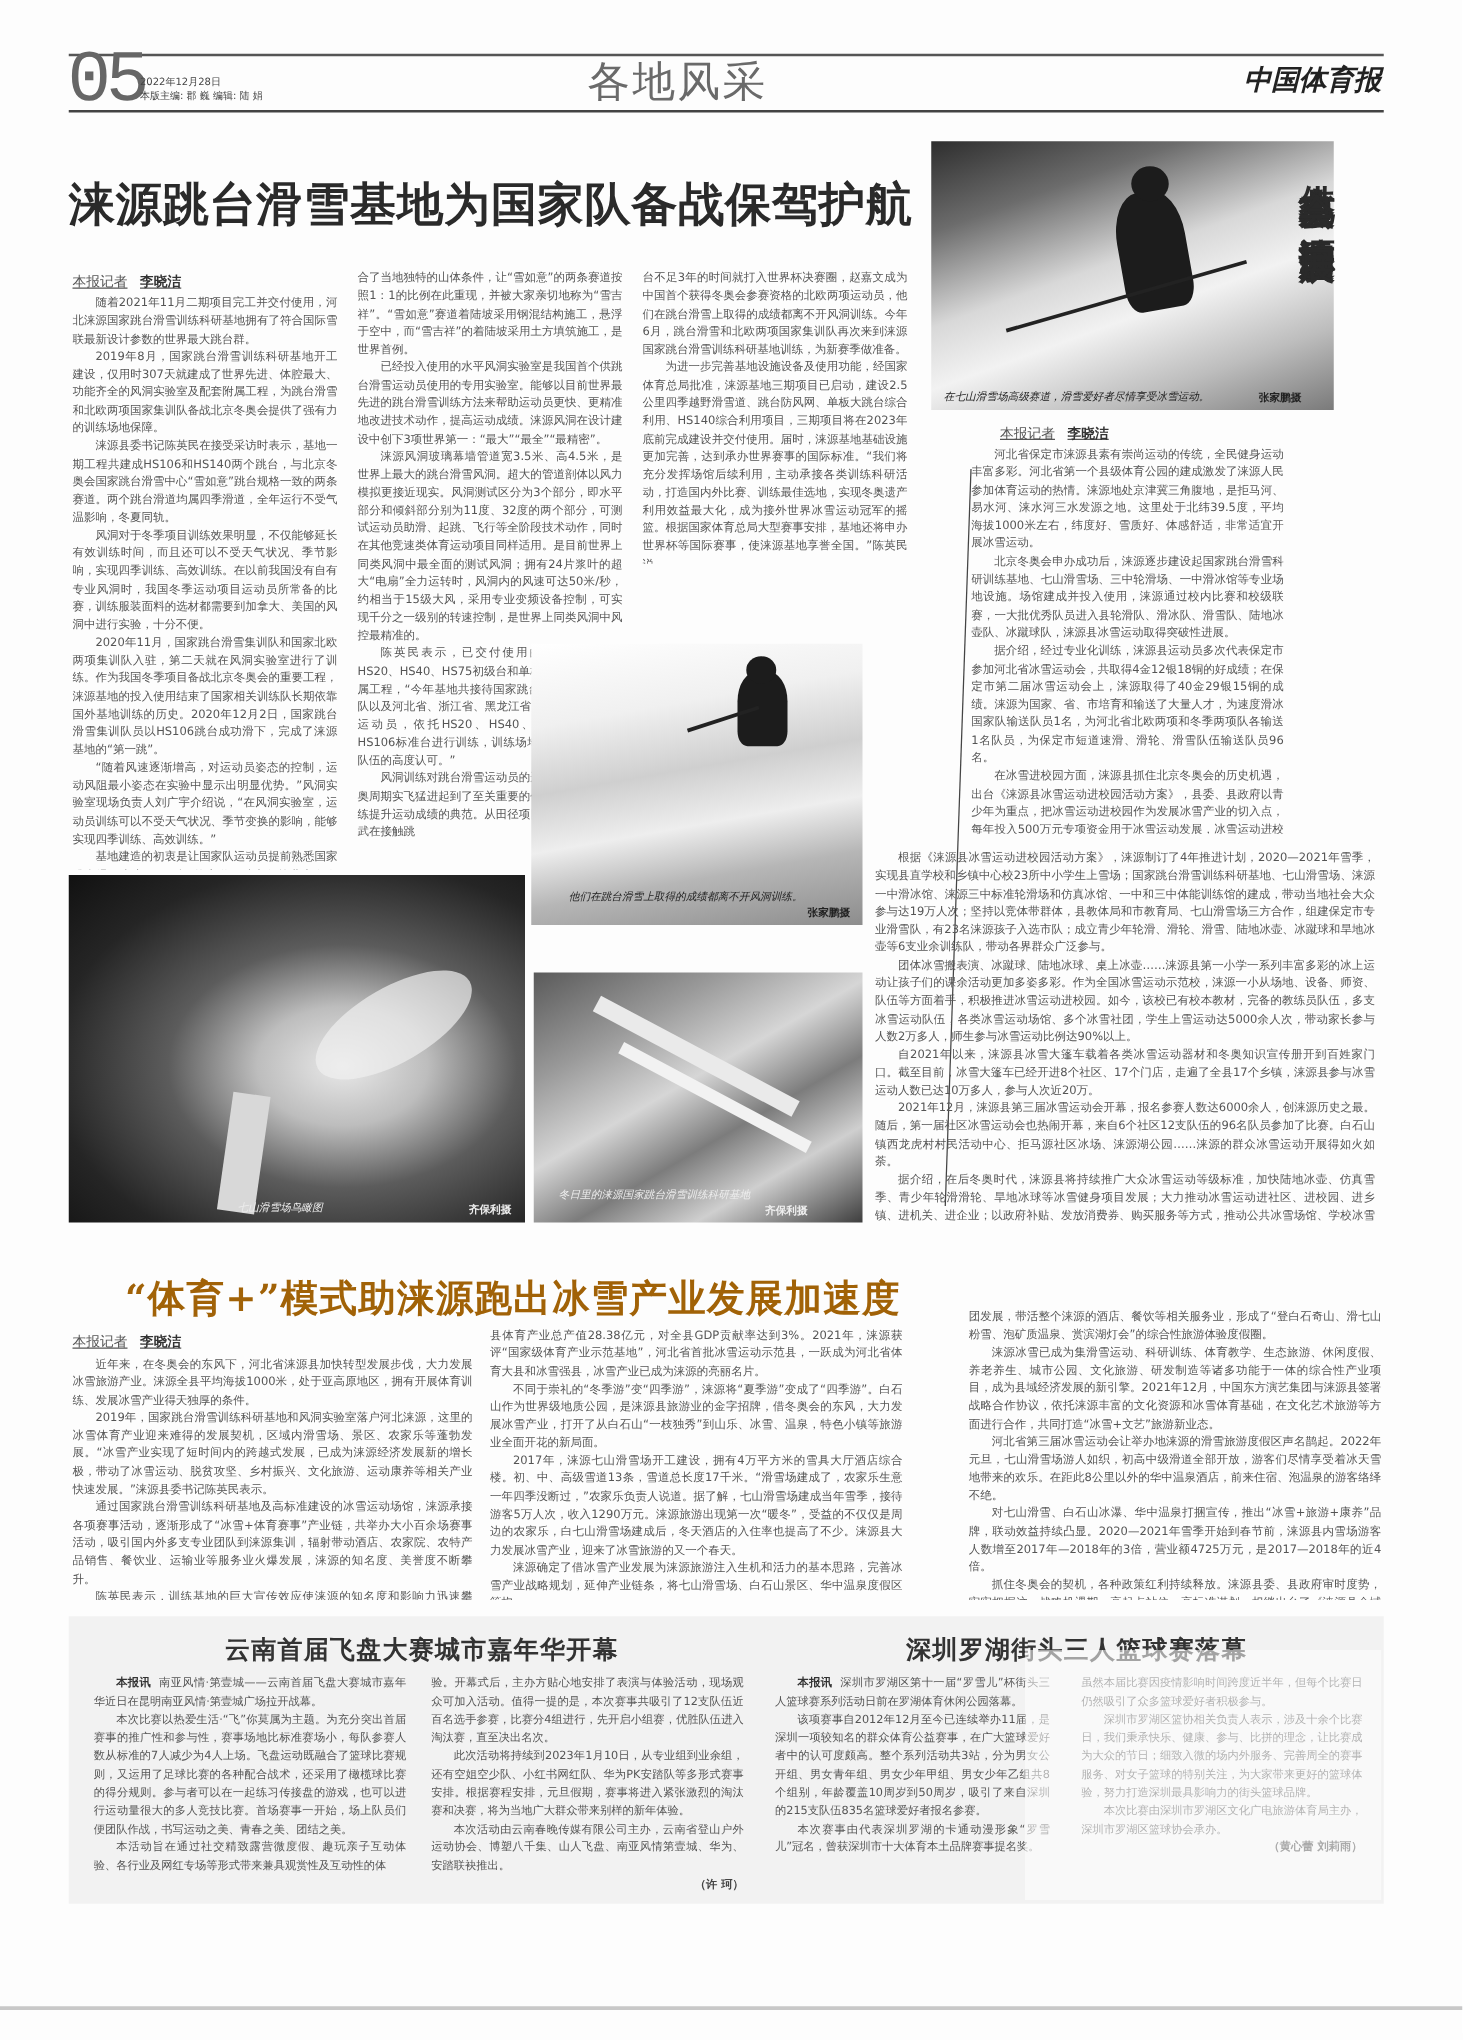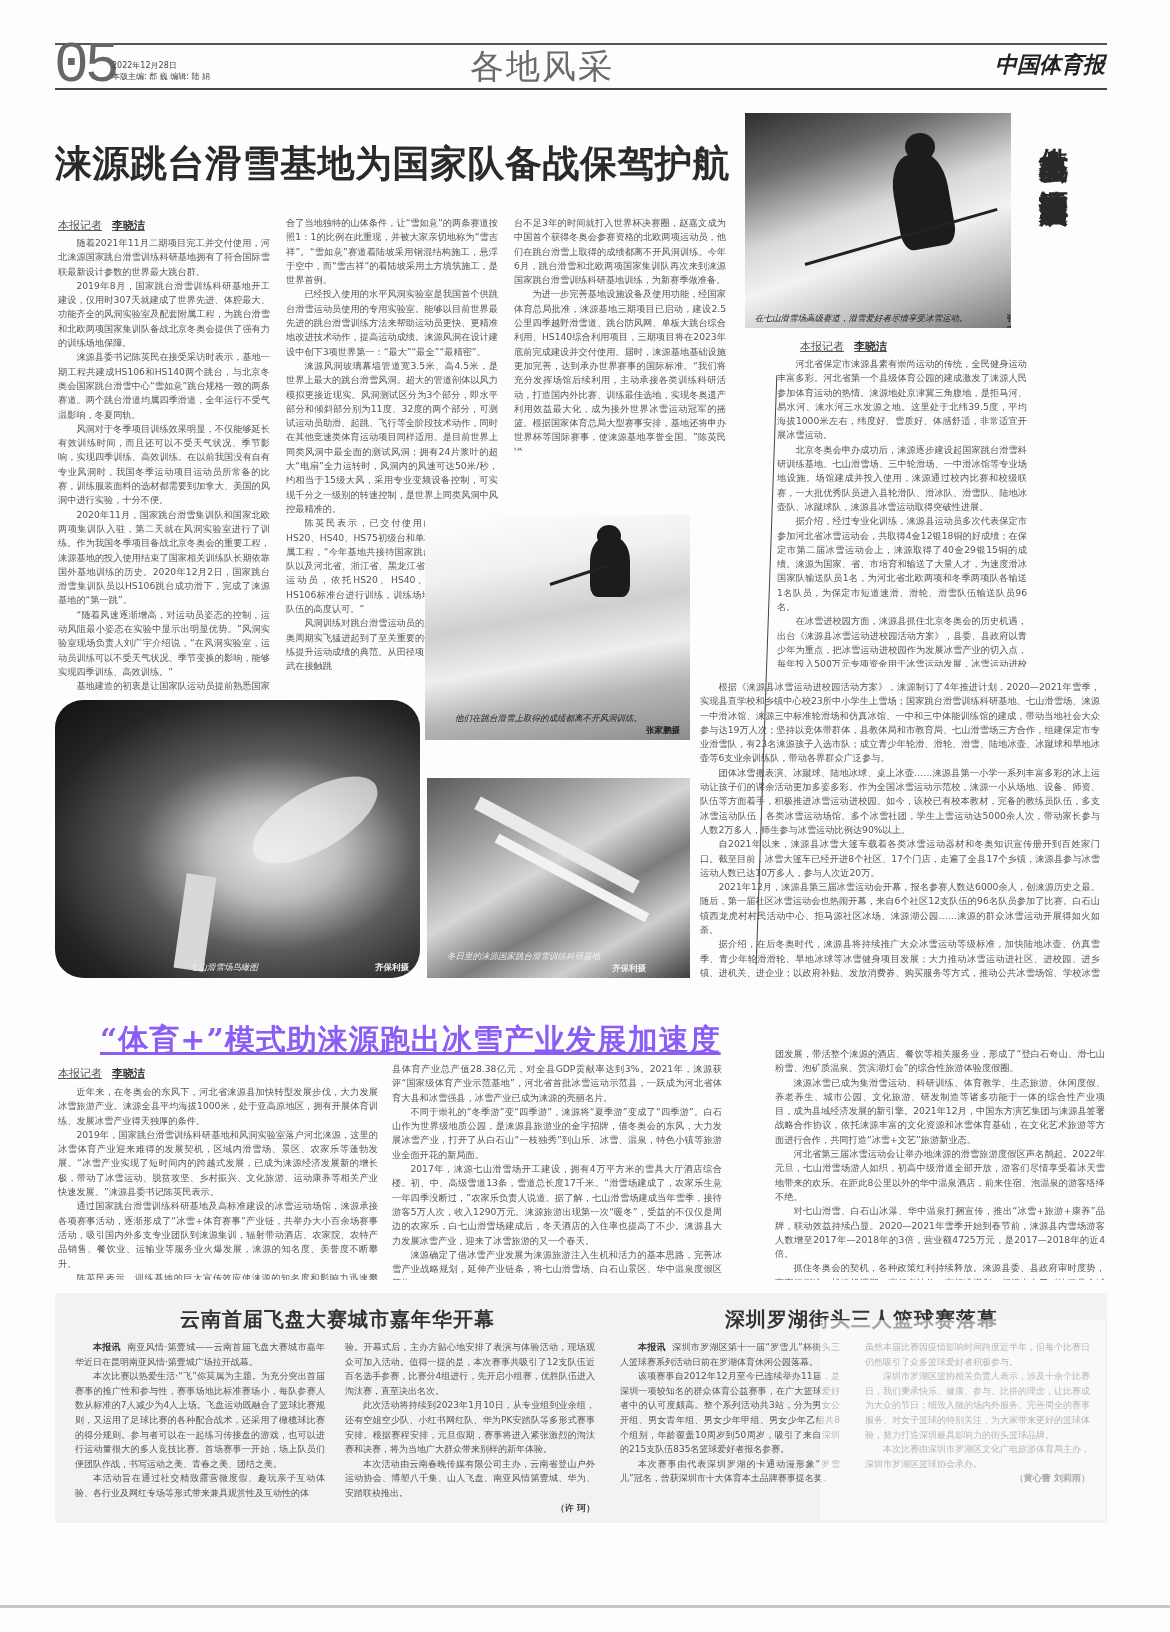--- a/index.html
+++ b/index.html
@@ -20,44 +20,44 @@
   .headline-1 { left: 55px; top: 140px; font-family: "DejaVu Sans", sans-serif; font-weight: bold; font-size: 37px; line-height: 48px; color: #2a2a2a; letter-spacing: 0.5px; }
 
   .byline { font-size: 11px; line-height: 14px; color: #555; text-decoration: underline; font-family: "DejaVu Sans", sans-serif; }
   .byline b { font-weight: bold; color: #333; margin-left: 10px; }
 
   .col { font-size: 9.2px; line-height: 14.3px; color: #555; text-align: justify; font-family: "DejaVu Sans", sans-serif; overflow: hidden; }
   .col p { text-indent: 2em; }
 
   
   .photo { overflow: hidden; }
-  .photo-skier-top { left: 745px; top: 113px; width: 266px; height: 215px;
+  .photo-skier-top { left: 745px; top: 113px; width: 322px; height: 215px;
     background: linear-gradient(160deg, #2e2e2e 0%, #6c6c6c 22%, #d8d8d8 45%, #f2f2f2 60%, #bdbdbd 80%, #7a7a7a 100%); }
   .photo-skier-mid { left: 425px; top: 515px; width: 265px; height: 225px;
     background: linear-gradient(170deg, #ffffff 0%, #f0f0f0 25%, #cfcfcf 45%, #eeeeee 62%, #b6b6b6 78%, #8d8d8d 100%); }
   .photo-aerial-left { left: 55px; top: 700px; width: 365px; height: 278px;
-    background: radial-gradient(ellipse at 60% 55%, #e9e9e9 0%, #bdbdbd 22%, #5c5c5c 45%, #252525 75%, #111 100%); border-radius: 28px; }
+    background: radial-gradient(ellipse at 60% 55%, #e9e9e9 0%, #bdbdbd 22%, #5c5c5c 45%, #252525 75%, #111 100%); }
   .photo-aerial-right { left: 427px; top: 778px; width: 263px; height: 200px;
     background: linear-gradient(150deg, #5a5a5a 0%, #9a9a9a 25%, #d6d6d6 45%, #7c7c7c 62%, #cfcfcf 78%, #3e3e3e 100%); }
   .caption { font-size: 8.5px; line-height: 11px; font-style: italic; font-family: "DejaVu Serif", serif; }
   .caption-dark { color: #222; }
   .caption-light { color: #eee; }
   .credit { font-size: 8.5px; font-weight: bold; font-family: "DejaVu Sans", sans-serif; }
 
   
   .skier-fig { position: absolute; background: #1c1c1c; border-radius: 40% 40% 20% 20%; }
   .ski-line { position: absolute; height: 3px; background: #222; transform-origin: left center; }
 
   
   .vert-title { left: 1030px; top: 125px; width: 40px; font-family: "DejaVu Serif", serif; font-weight: bold; font-size: 29px; line-height: 32px; color: #2a2a2a; writing-mode: vertical-rl; text-orientation: upright; letter-spacing: 1px; }
 
   .vrule { width: 1px; background: #444; }
 
   
-  .headline-2 { left: 100px; top: 1020px; font-family: "DejaVu Serif", serif; font-weight: bold; font-size: 30px; line-height: 40px; color: #8b5cf6; letter-spacing: 1px; text-decoration: underline; }
+  .headline-2 { left: 100px; top: 1020px; font-family: "DejaVu Serif", serif; font-weight: bold; font-size: 30px; line-height: 40px; color: #a16207; letter-spacing: 1px; }
 
   
   .bottom-panel { left: 55px; top: 1293px; width: 1052px; height: 230px; background: #f2f2f2; }
   .headline-3 { font-family: "DejaVu Serif", serif; font-weight: bold; font-size: 20px; line-height: 28px; color: #333; letter-spacing: 1px; }
   .col-sm { font-size: 9px; line-height: 14.6px; color: #555; text-align: justify; font-family: "DejaVu Sans", sans-serif; overflow: hidden; }
   .col-sm p { text-indent: 2em; }
   .col-sm .lead { font-weight: bold; color: #333; }
   .sign { text-align: right; font-weight: bold; color: #444; font-size: 9px; font-family: "DejaVu Sans", sans-serif; }
   .watermark { left: 820px; top: 1320px; width: 285px; height: 200px; background: rgba(255,255,255,0.55); }
 

